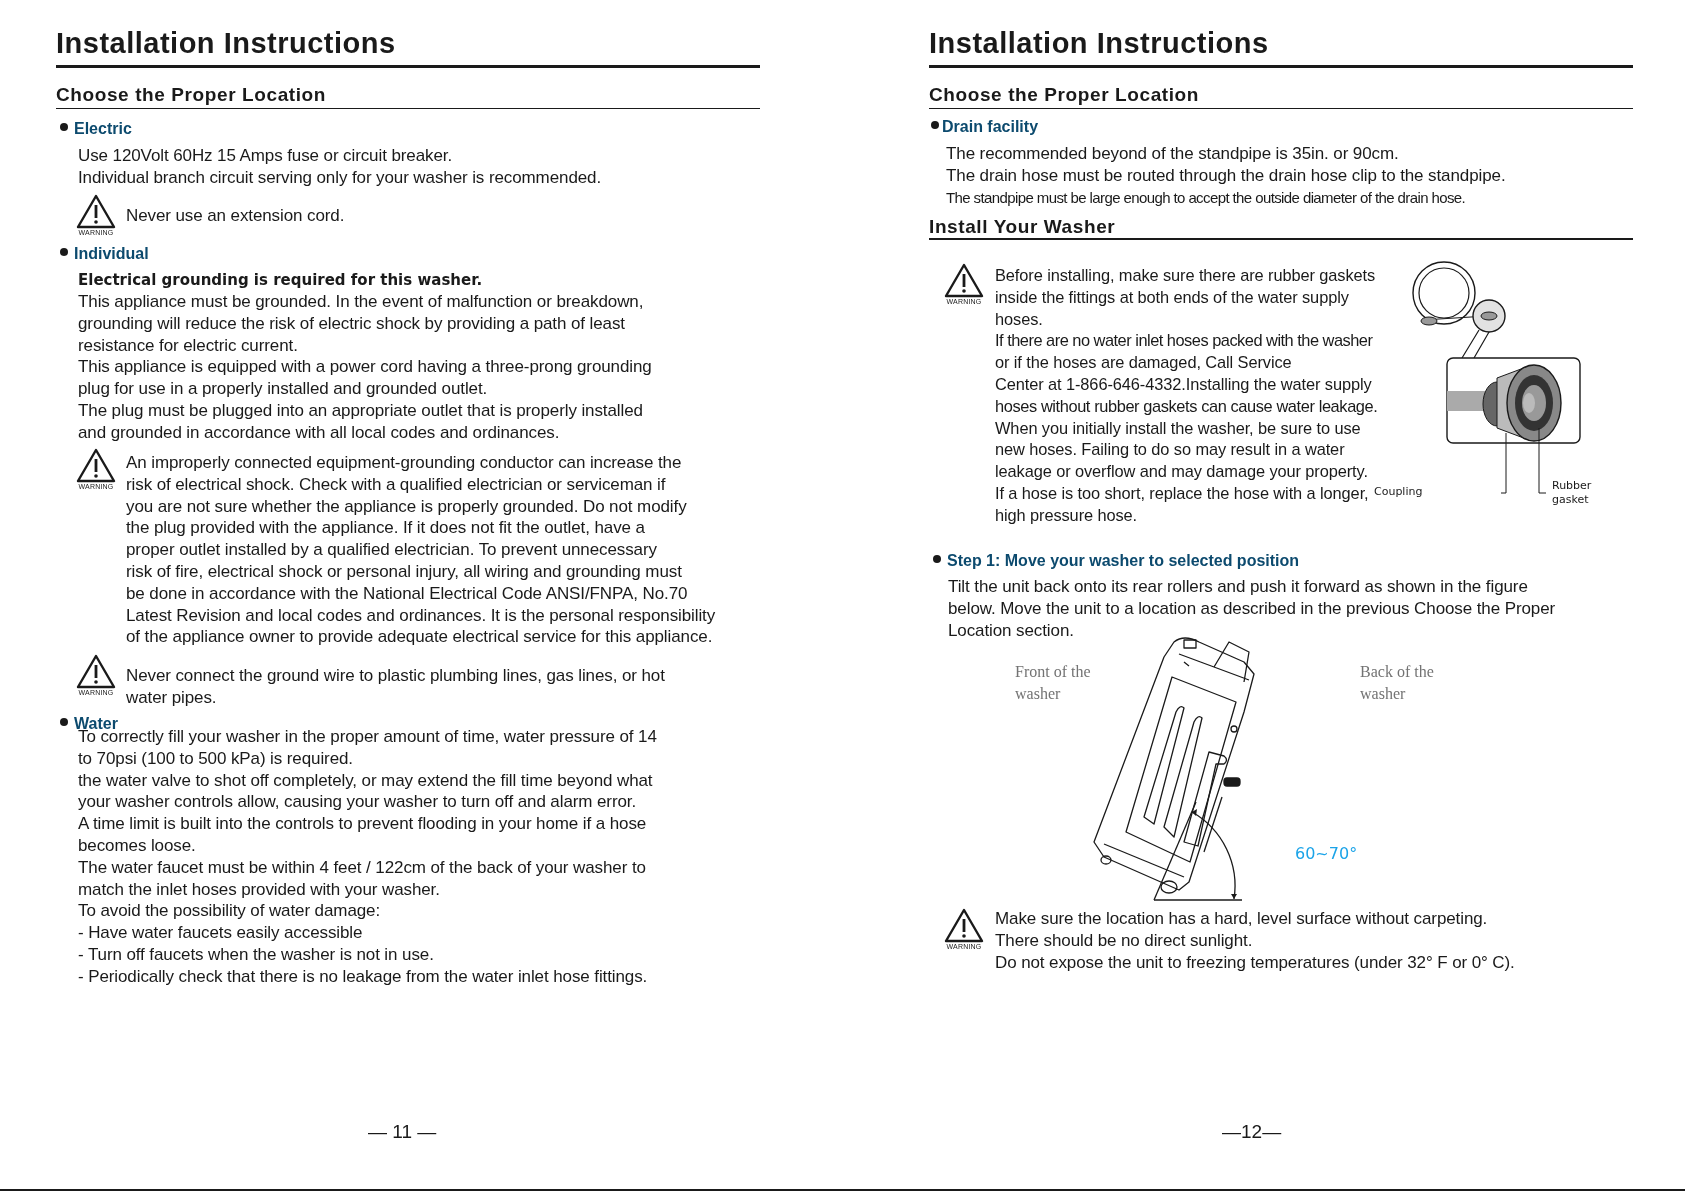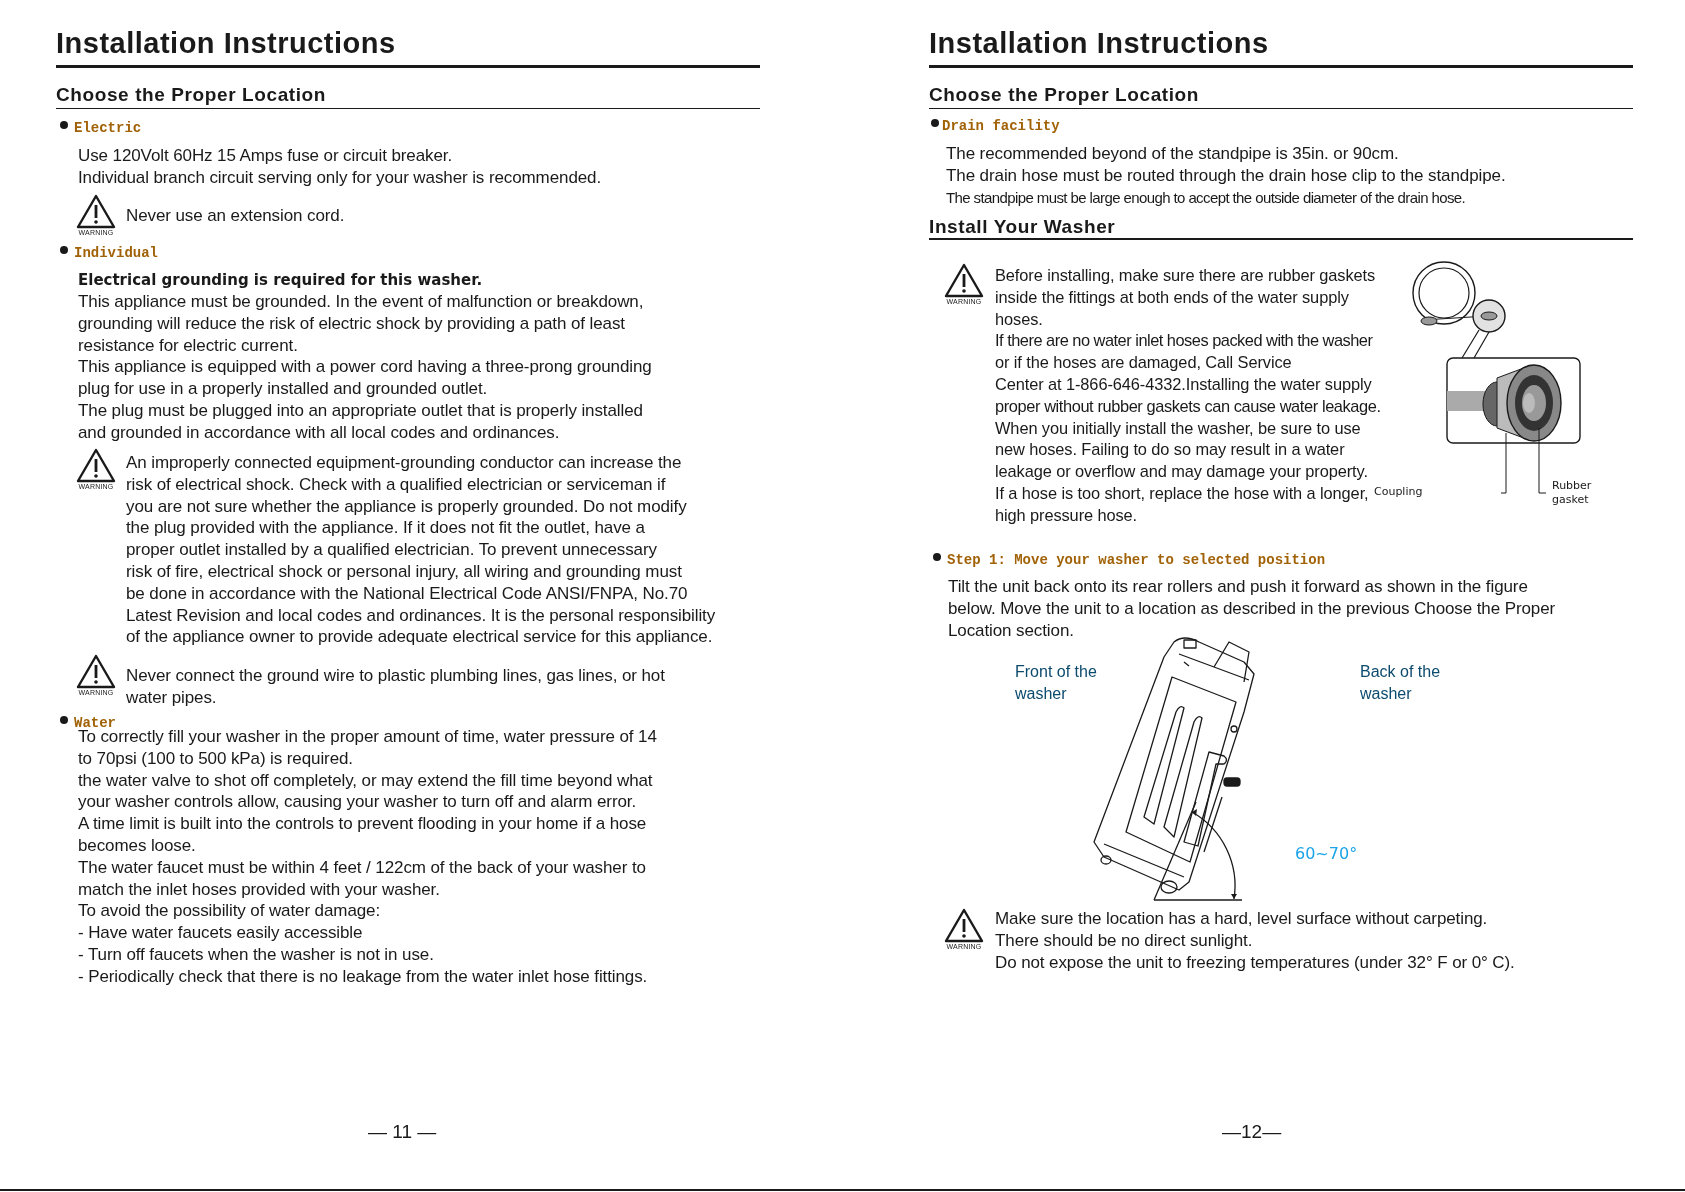--- a/index.html
+++ b/index.html
@@ -5,32 +5,32 @@
   html, body { margin:0; padding:0; background:#ffffff; }
   body { width:1685px; height:1192px; position:relative; overflow:hidden; color:#1a1a1a; font-family:"DejaVu Sans", sans-serif; }
   .page { position:absolute; top:0; width:720px; height:1192px; }
   .page.left { left:56px; }
   .page.right { left:929px; }
   .title { position:absolute; left:0; top:27px; font-family:"Liberation Sans", sans-serif; font-weight:bold; font-size:29px; letter-spacing:0.5px; color:#1a1a1a; }
   .title-rule { position:absolute; left:0; top:65px; width:704px; height:3px; background:#1a1a1a; }
   .section { position:absolute; left:0; font-family:"Liberation Sans", sans-serif; font-weight:bold; font-size:19px; letter-spacing:0.6px; color:#1a1a1a; }
   .section-rule { position:absolute; left:0; width:704px; height:1px; background:#1a1a1a; }
   .section-rule.thick { height:2px; }
-  .bullet-head { position:absolute; left:4px; font-family:Liberation Mono, monospace; font-weight:bold; font-size:14px; color:#a16207; }
+  .bullet-head { position:absolute; left:4px; font-family:Liberation Sans, sans-serif; font-weight:bold; font-size:16px; color:#0c4a6e; }
   .bullet-head .dot { display:inline-block; width:8px; height:8px; border-radius:50%; background:#1a1a1a; margin-right:6px; vertical-align:3px; }
   .text { position:absolute; font-family:"DejaVu Sans", sans-serif; font-size:15.4px; line-height:21.8px; color:#1a1a1a; white-space:nowrap; }
   .text.cond { font-family:"Liberation Sans", sans-serif; font-size:17px; letter-spacing:-0.1px; }
   .text .line { display:block; }
   .bold-line { font-family:"DejaVu Sans", sans-serif; font-weight:bold; font-size:15px; }
   .warn { position:absolute; width:40px; height:48px; }
   .warn svg { display:block; }
   .warn .wlabel { position:absolute; left:0; top:35px; width:40px; text-align:center; font-family:"Liberation Sans", sans-serif; font-size:7px; letter-spacing:0.2px; color:#1a1a1a; }
   .page-num { position:absolute; font-family:"Liberation Sans", sans-serif; font-size:19px; color:#1a1a1a; }
   .bottom-rule { position:absolute; left:0; top:1189px; width:1685px; height:2px; background:#1a1a1a; }
-  .fig-label { position:absolute; font-family:Liberation Sans, sans-serif; font-size:16px; line-height:22px; color:#0c4a6e; white-space:nowrap; }
+  .fig-label { position:absolute; font-family:Liberation Serif, serif; font-size:16px; line-height:22px; color:#737373; white-space:nowrap; }
   .small-label { position:absolute; font-family:"DejaVu Sans", sans-serif; font-size:11px; line-height:14px; color:#1a1a1a; white-space:nowrap; }
   .angle-label { position:absolute; font-family:"DejaVu Sans", sans-serif; font-size:16px; color:#1aa3e8; }
 </style>
 </head>
 <body>
 
 <div class="page left">
   <div class="title">Installation Instructions</div>
   <div class="title-rule"></div>
 
@@ -149,21 +149,21 @@
       </svg>
     <div class="wlabel">WARNING</div>
   </div>
   <div class="text cond" style="left:66px; top:265px; font-size:16.4px;">
     <span class="line">Before installing, make sure there are rubber gaskets</span>
     <span class="line">inside the fittings at both ends of the water supply</span>
     <span class="line">hoses.</span>
     <span class="line" style="letter-spacing:-0.5px;">If there are no water inlet hoses packed with the washer</span>
     <span class="line">or if the hoses are damaged, Call Service</span>
     <span class="line">Center at 1-866-646-4332.Installing the water supply</span>
-    <span class="line" style="letter-spacing:-0.4px;">proper without rubber gaskets can cause water leakage.</span>
+    <span class="line" style="letter-spacing:-0.4px;">hoses without rubber gaskets can cause water leakage.</span>
     <span class="line">When you initially install the washer, be sure to use</span>
     <span class="line">new hoses. Failing to do so may result in a water</span>
     <span class="line">leakage or overflow and may damage your property.</span>
     <span class="line">If a hose is too short, replace the hose with a longer,</span>
     <span class="line">high pressure hose.</span>
   </div>
 
   <div style="position:absolute; left:480px; top:258px; width:200px; height:260px;">
     <svg width="200" height="260" viewBox="0 0 200 260">
       <circle cx="35" cy="35" r="31" fill="none" stroke="#1a1a1a" stroke-width="1.4"></circle>

